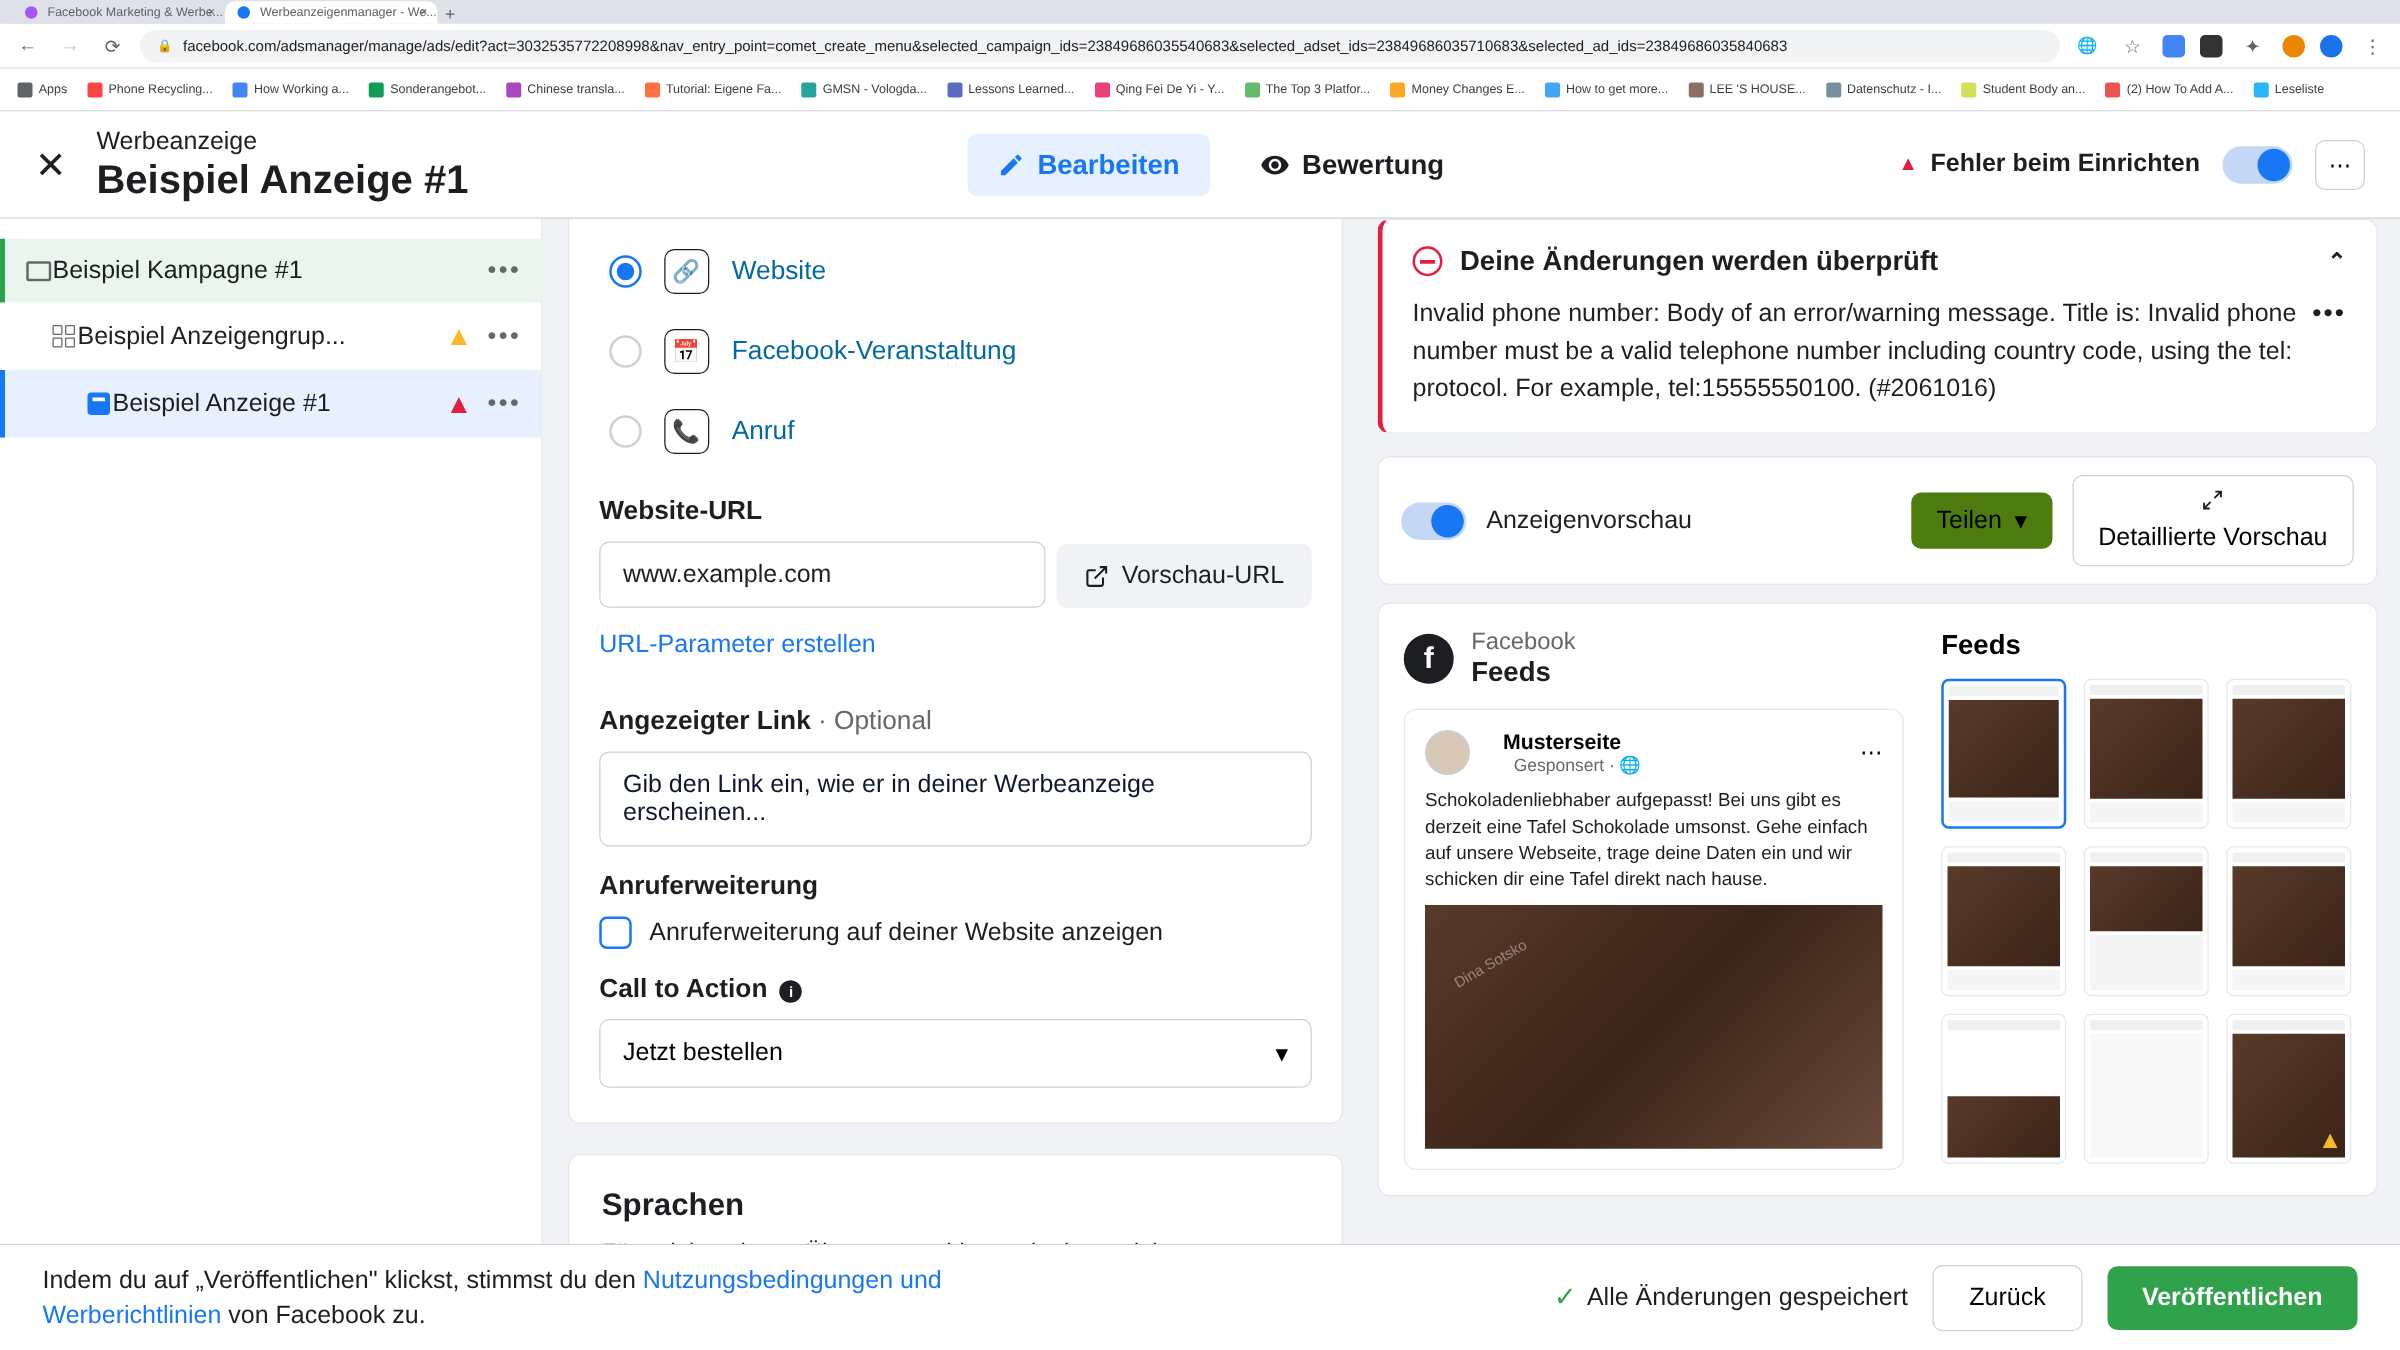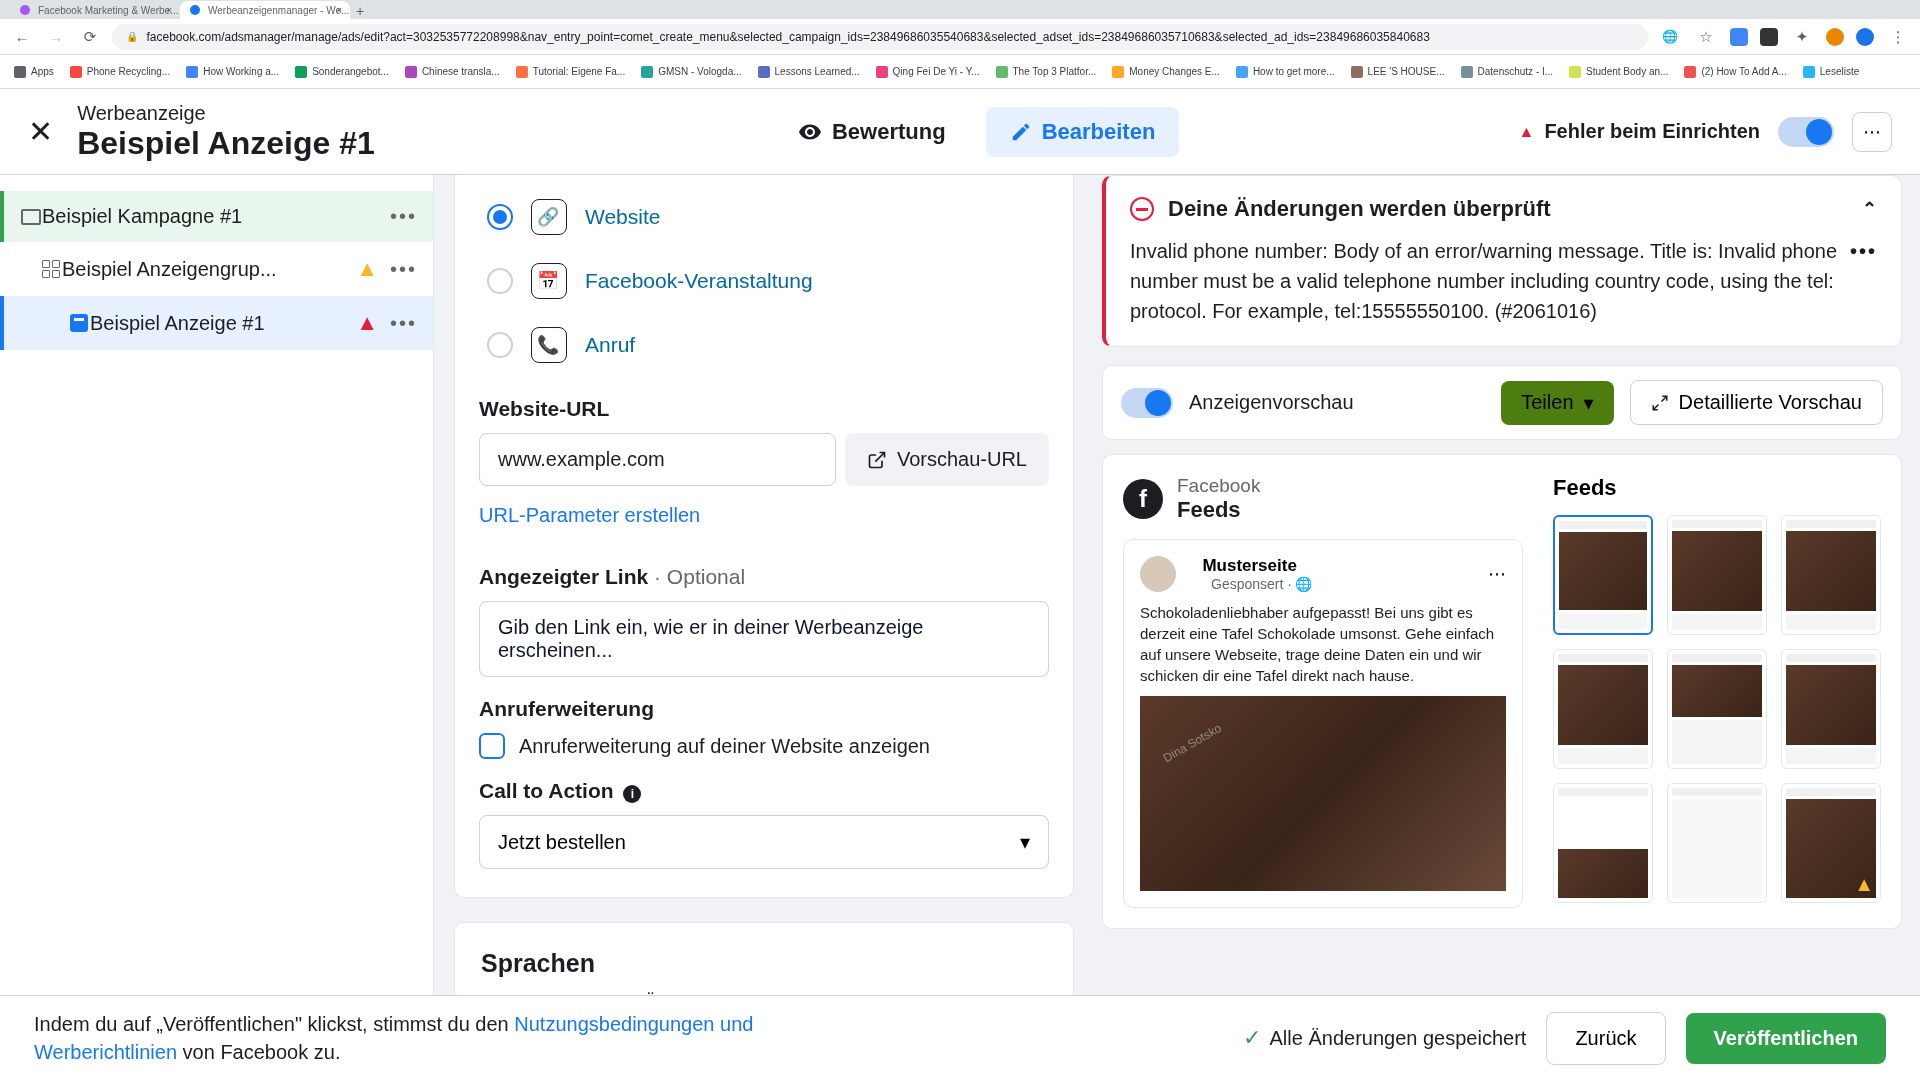--- a/index.html
+++ b/index.html
@@ -62,21 +62,21 @@
 
 .dest-opt { display: flex; align-items: center; gap: 18px; padding: 14px 8px; }
 .radio { width: 26px; height: 26px; border: 2px solid #ced0d4; border-radius: 50%; display: flex; align-items: center; justify-content: center; cursor: pointer; }
 .radio.checked { border-color: #1877f2; }
 .radio.checked::after { content: ''; width: 14px; height: 14px; background: #1877f2; border-radius: 50%; }
 .dest-ic { width: 36px; height: 36px; border: 1.5px solid #1c1e21; border-radius: 8px; display: flex; align-items: center; justify-content: center; font-size: 18px; }
 .dest-label { font-size: 21px; color: #0369a1; }
 
 .field-label { font-size: 21px; font-weight: 700; color: #1c1e21; margin: 20px 0 12px; }
 .field-label .optional { font-weight: 400; color: #65676b; }
-.input-row { display: flex; gap: 9px; }
+.input-row { display: flex; gap: 9px; align-items: flex-end; }
 .text-input { flex: 1; border: 1px solid #ced0d4; border-radius: 8px; padding: 14px 18px; font-size: 20px; color: #1c1e21; }
 .text-input.placeholder { color: #0f172a; }
 .preview-btn { background: #f0f2f5; border-radius: 8px; padding: 14px 22px; font-size: 20px; color: #1c1e21; display: flex; align-items: center; gap: 10px; cursor: pointer; }
 .link-text { color: #1877f2; font-size: 20px; margin: 18px 0; cursor: pointer; display: inline-block; }
 .checkbox-row { display: flex; align-items: center; gap: 14px; margin: 10px 0; }
 .checkbox { width: 26px; height: 26px; border: 2px solid #1877f2; border-radius: 6px; cursor: pointer; }
 .cb-label { font-size: 20px; color: #1c1e21; }
 .info-ic { width: 18px; height: 18px; background: #1c1e21; color: #fff; border-radius: 50%; display: inline-flex; align-items: center; justify-content: center; font-size: 12px; font-weight: 700; margin-left: 4px; }
 .dropdown { border: 1px solid #ced0d4; border-radius: 8px; padding: 14px 18px; font-size: 20px; display: flex; justify-content: space-between; align-items: center; cursor: pointer; }
 .section-h { font-size: 25px; font-weight: 700; color: #1c1e21; }
@@ -89,21 +89,21 @@
 .alert-ic::after { content: ''; position: absolute; top: 9px; left: 4px; width: 12px; height: 2.5px; background: #e41e3f; }
 .alert-chev { margin-left: auto; font-size: 18px; }
 .alert-body { font-size: 20px; color: #1c1e21; line-height: 1.5; position: relative; padding-right: 30px; }
 .alert-dots { position: absolute; top: 0; right: 0; font-weight: 700; letter-spacing: 2px; cursor: pointer; }
 
 .preview-bar { background: #fff; border: 1px solid #e4e6eb; border-radius: 10px; padding: 14px 18px; display: flex; align-items: center; gap: 16px; margin-bottom: 14px; }
 .toggle2 { width: 52px; height: 30px; background: #c4d8f5; border-radius: 15px; position: relative; cursor: pointer; }
 .toggle2 .knob { width: 26px; height: 26px; background: #1877f2; border-radius: 50%; position: absolute; top: 2px; right: 2px; }
 .pv-label { font-size: 20px; color: #1c1e21; flex: 1; }
 .share-btn { background: #4d7c0f; border-radius: 8px; padding: 10px 20px; font-size: 20px; display: flex; align-items: center; gap: 10px; cursor: pointer; }
-.detail-btn { border: 1px solid #ced0d4; border-radius: 8px; padding: 10px 20px; font-size: 20px; display: flex; align-items: center; gap: 10px; cursor: pointer; }
+.detail-btn { border: 1px solid #ced0d4; border-radius: 8px; padding: 10px 20px; font-size: 20px; display: flex; align-items: center; gap: 10px; cursor: pointer; flex-direction: column; }
 
 .preview-grid { background: #fff; border: 1px solid #e4e6eb; border-radius: 10px; padding: 20px; display: flex; gap: 30px; }
 .pv-main { width: 400px; }
 .pv-main-head { display: flex; align-items: center; gap: 14px; margin-bottom: 16px; }
 .fb-circ { width: 40px; height: 40px; background: #1c1e21; color: #fff; border-radius: 50%; display: flex; align-items: center; justify-content: center; font-weight: 700; font-size: 24px; }
 .pv-main-title { font-size: 19px; color: #65676b; }
 .pv-main-sub { font-size: 22px; font-weight: 700; color: #1c1e21; }
 .mockup { border: 1px solid #e4e6eb; border-radius: 10px; padding: 16px; }
 .mock-head { display: flex; align-items: center; gap: 10px; margin-bottom: 10px; }
 .mock-ava { width: 36px; height: 36px; background: #d8c8b8; border-radius: 50%; border: 1px solid #ccc; }
@@ -241,31 +241,31 @@
     </div>
 </div>
 
 <div class="app-header">
   <div class="close-hdr">✕</div>
   <div class="hdr-titles">
     <div class="hdr-over">Werbeanzeige</div>
     <div class="hdr-main">Beispiel Anzeige #1</div>
   </div>
   <div class="hdr-tabs">
+    <div class="hdr-tab active">
+      <svg width="22" height="22" viewBox="0 0 24 24" fill="#1877f2">
+          <path d="M3 17.25V21h3.75L17.81 9.94l-3.75-3.75L3 17.25zM20.71 7.04c.39-.39.39-1.02 0-1.41l-2.34-2.34c-.39-.39-1.02-.39-1.41 0l-1.83 1.83 3.75 3.75 1.83-1.83z"></path>
+        </svg>
+      <span>Bearbeiten</span>
+    </div>
     <div class="hdr-tab inactive">
       <svg width="24" height="24" viewBox="0 0 24 24" fill="#1c1e21">
           <path d="M12 4.5C7 4.5 2.73 7.61 1 12c1.73 4.39 6 7.5 11 7.5s9.27-3.11 11-7.5c-1.73-4.39-6-7.5-11-7.5zM12 17c-2.76 0-5-2.24-5-5s2.24-5 5-5 5 2.24 5 5-2.24 5-5 5zm0-8c-1.66 0-3 1.34-3 3s1.34 3 3 3 3-1.34 3-3-1.34-3-3-3z"></path>
         </svg>
       <span>Bewertung</span>
-    </div>
-    <div class="hdr-tab active">
-      <svg width="22" height="22" viewBox="0 0 24 24" fill="#1877f2">
-          <path d="M3 17.25V21h3.75L17.81 9.94l-3.75-3.75L3 17.25zM20.71 7.04c.39-.39.39-1.02 0-1.41l-2.34-2.34c-.39-.39-1.02-.39-1.41 0l-1.83 1.83 3.75 3.75 1.83-1.83z"></path>
-        </svg>
-      <span>Bearbeiten</span>
     </div>
   </div>
   <div class="hdr-right">
     <div class="error-status">
       <span class="err-tri">▲</span>
       <span>Fehler beim Einrichten</span>
     </div>
     <div class="toggle">
         <div class="knob"></div>
       </div>

